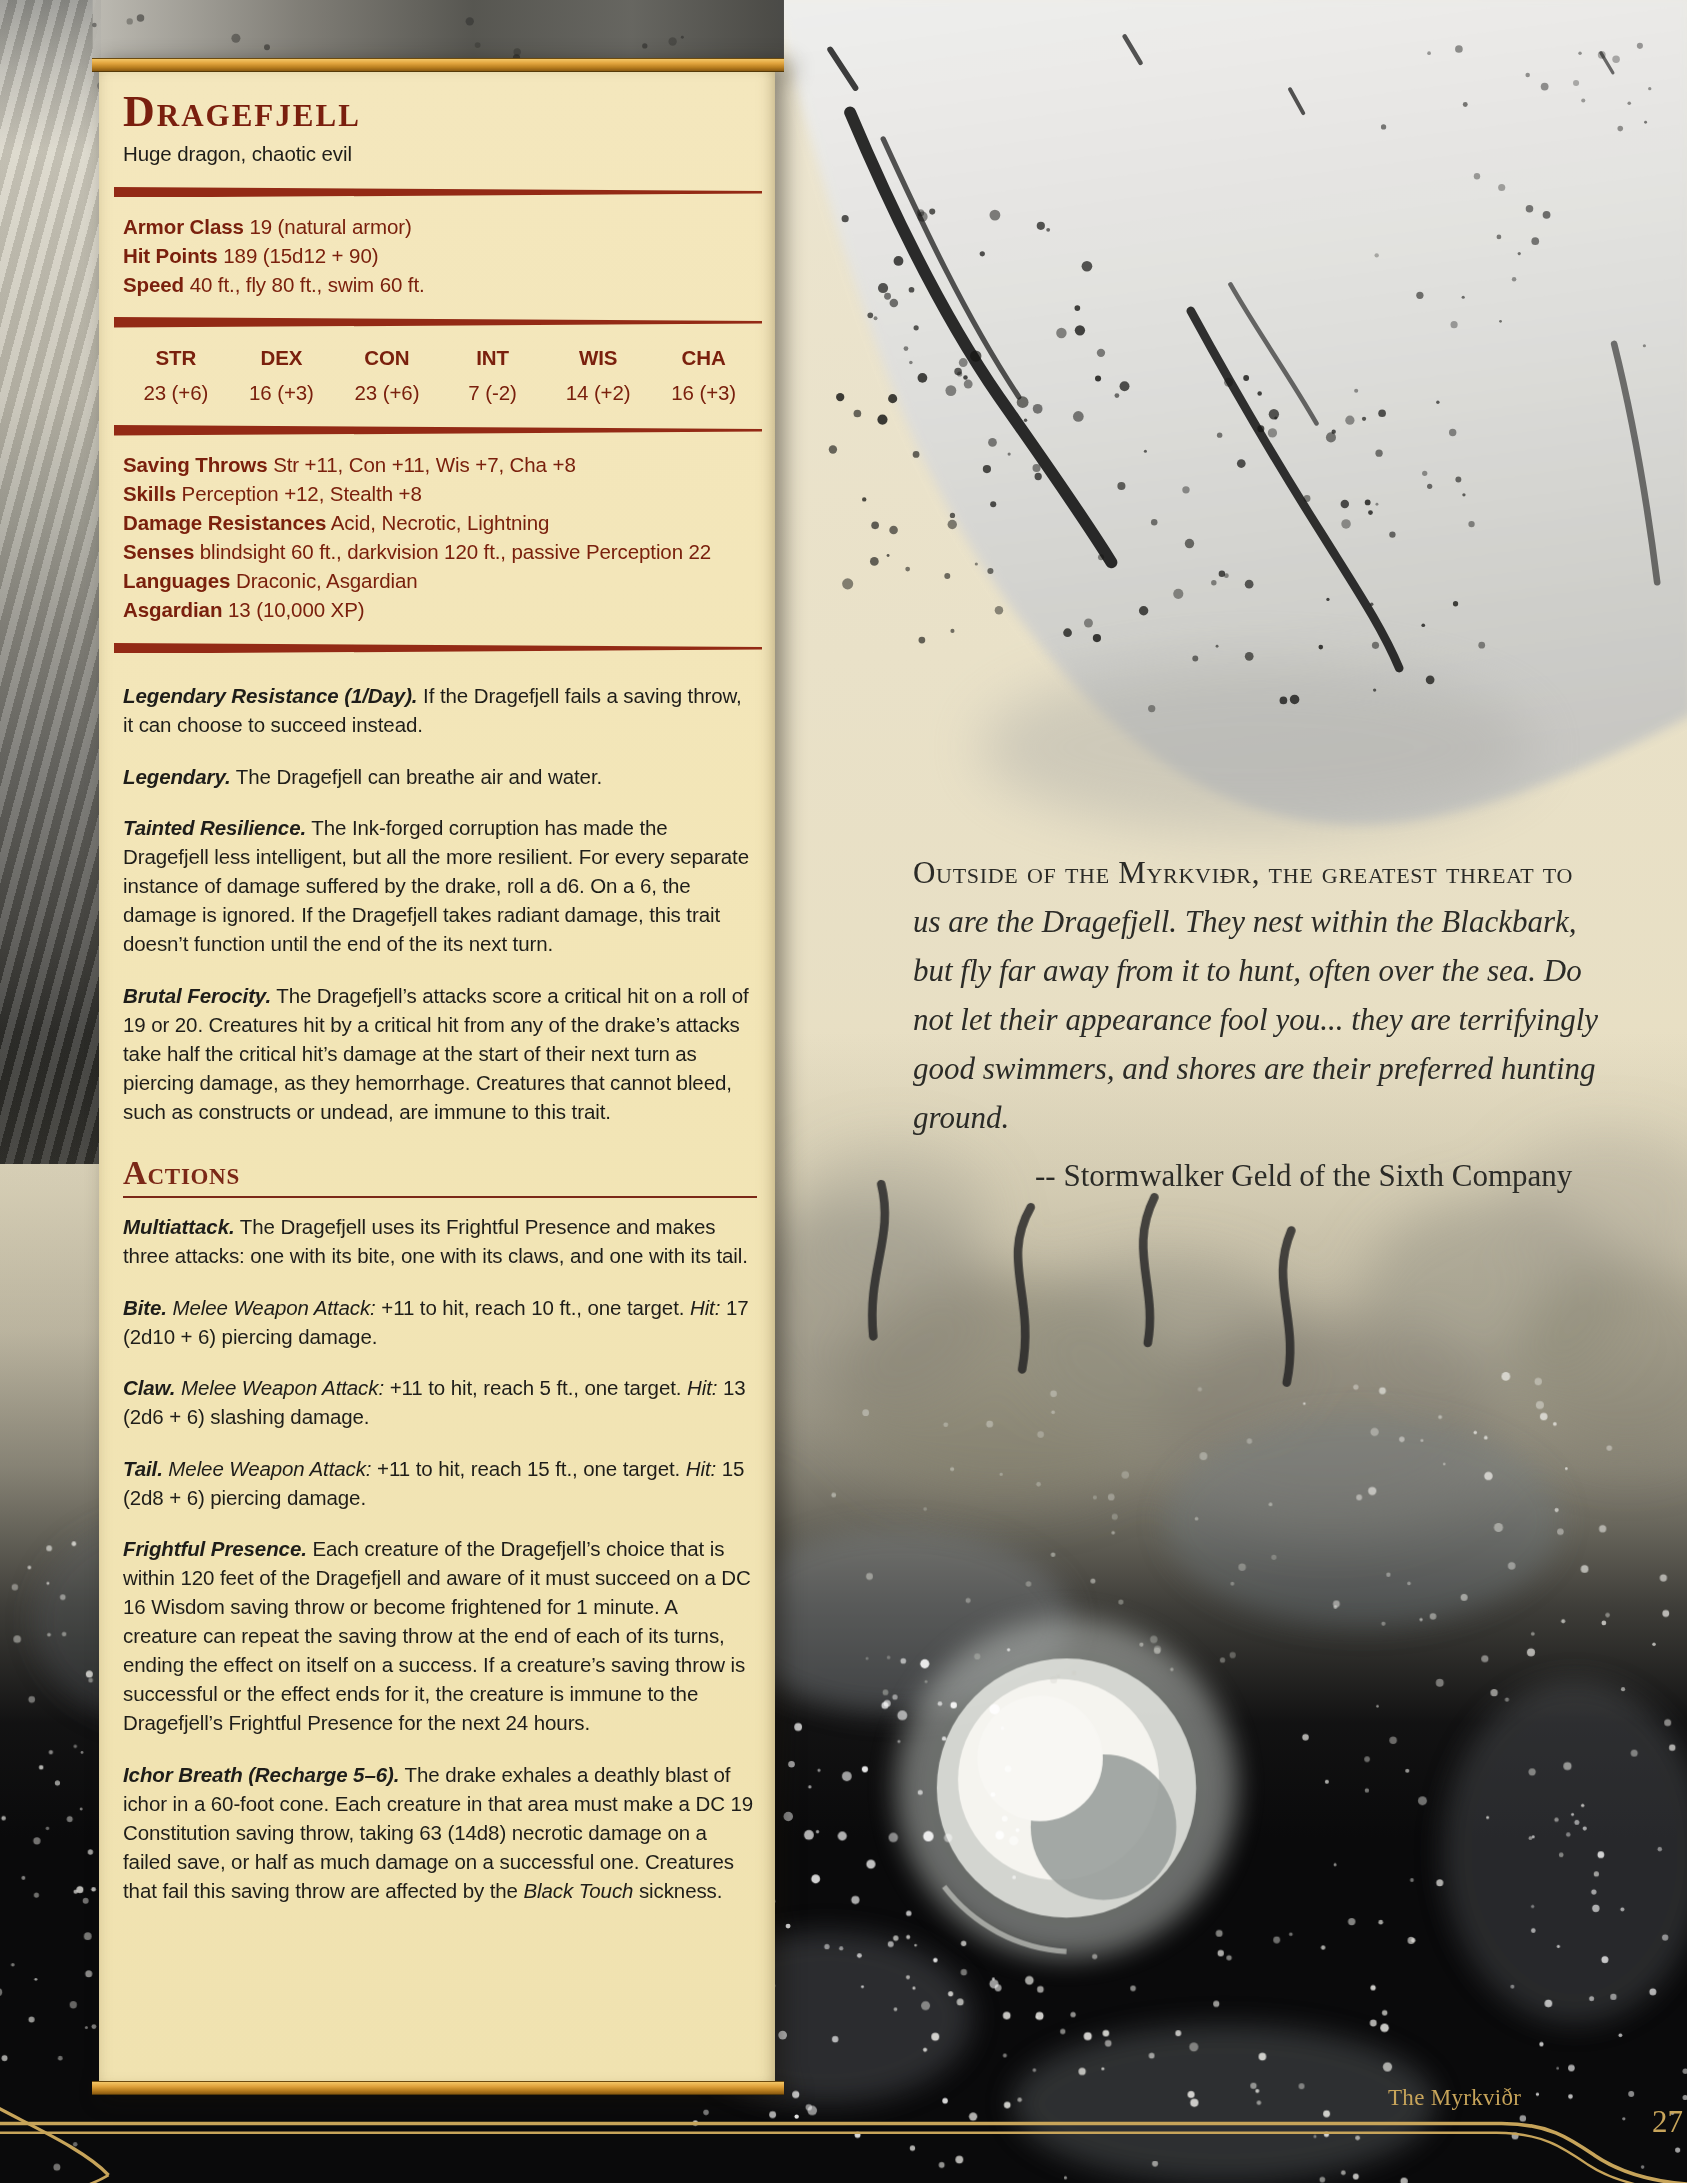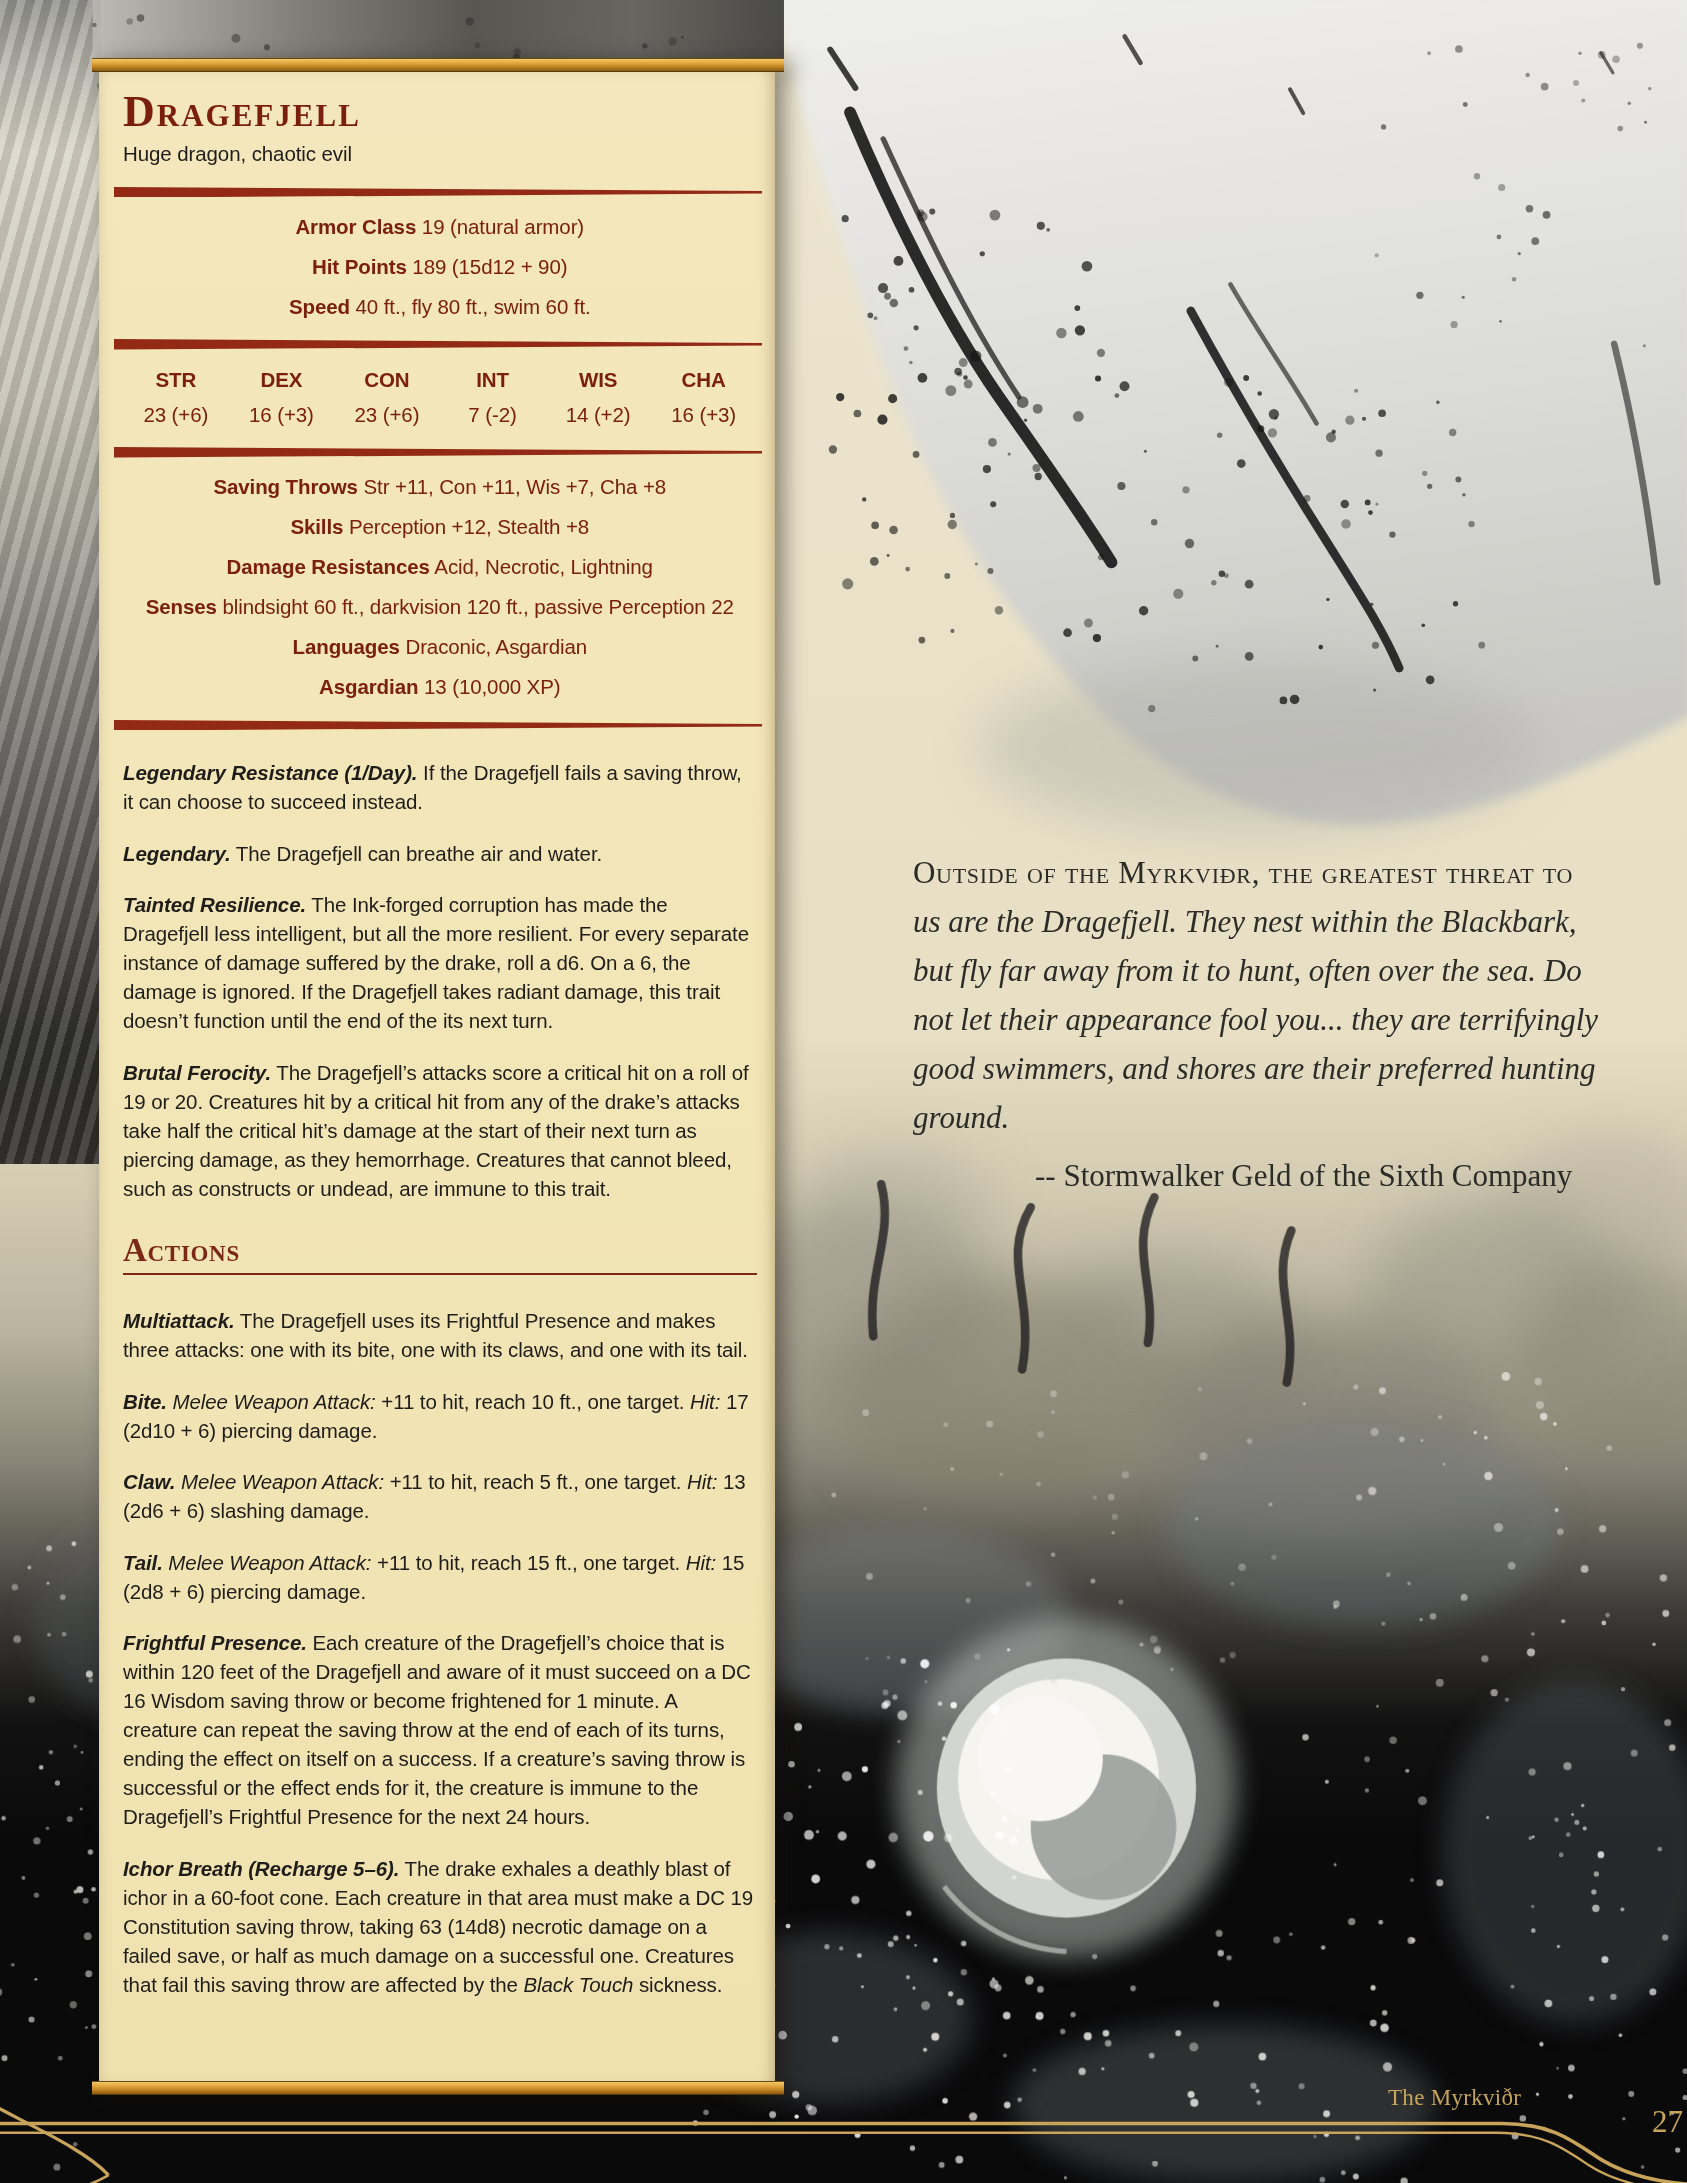--- a/index.html
+++ b/index.html
@@ -25,32 +25,32 @@
   .parchment{position:absolute;left:0;top:14px;bottom:13.2px;right:0;overflow:hidden;
     background:linear-gradient(180deg,#f4e7bd 0%,#f2e5b6 50%,#f0e2b0 100%);
     box-shadow:inset -10.6px 0 18.5px -12px rgba(101,78,34,.55),inset 8px 0 16px -12px rgba(101,78,34,.35);
     padding:17px 18.5px 13.2px 24px;box-sizing:border-box;
     color:#1e1d19;font-size:20.5px;line-height:29px;letter-spacing:-0.1px;}
   .parchment h1{margin:0;font-family:"Liberation Serif",serif;font-variant:small-caps;
     font-weight:700;font-size:44px;line-height:1.05;letter-spacing:2px;color:#7a1f0e;}
   .subtitle{margin:4px 0 0;}
   .taper{display:block;width:calc(100% + 14.6px);height:10.6px;margin:18.5px 0 14.6px -9.3px;}
   .taper.gap{margin-bottom:28px;}
-  .attr-line,.detail-line{margin:11px;color:#7a200d;text-align:center;}
+  .attr-line,.detail-line{margin:0;color:#7a200d;}
   .detail-line{padding-left:22.5px;text-indent:-22.5px;}
   .lbl{font-weight:700;}
   .abilities{display:flex;text-align:center;margin:1.3px 0 0;color:#7a200d;}
   .ab{flex:1;}
   .ab-n{font-weight:700;}
   .ab-v{margin-top:6px;}
   .trait,.action{margin:0 0 22.5px;}
   .trait:last-child,.action:last-child{margin-bottom:0;}
   .run-n{font-weight:700;font-style:italic;}
   .run-i{font-style:italic;}
-  .actions-h{margin:29px 0 31px;font-family:"Liberation Serif",serif;font-variant:small-caps;
+  .actions-h{margin:29px 0 14px;font-family:"Liberation Serif",serif;font-variant:small-caps;
     font-weight:600;font-size:33px;line-height:1.1;letter-spacing:0.7px;color:#7b2817;
     border-bottom:2.6px solid #7b2817;padding-bottom:5.3px;}
   
   .quote{position:absolute;left:913px;top:848px;width:748px;z-index:2;
     font-family:"Liberation Serif",serif;font-size:31px;line-height:49px;color:#2b2b27;}
   .q-line{white-space:nowrap;}
   .q-line.sc{font-variant:small-caps;letter-spacing:0.7px;}
   .q-line.it{font-style:italic;}
   .attribution{margin:9.3px 0 0;padding-left:122px;font-style:normal;}
   

